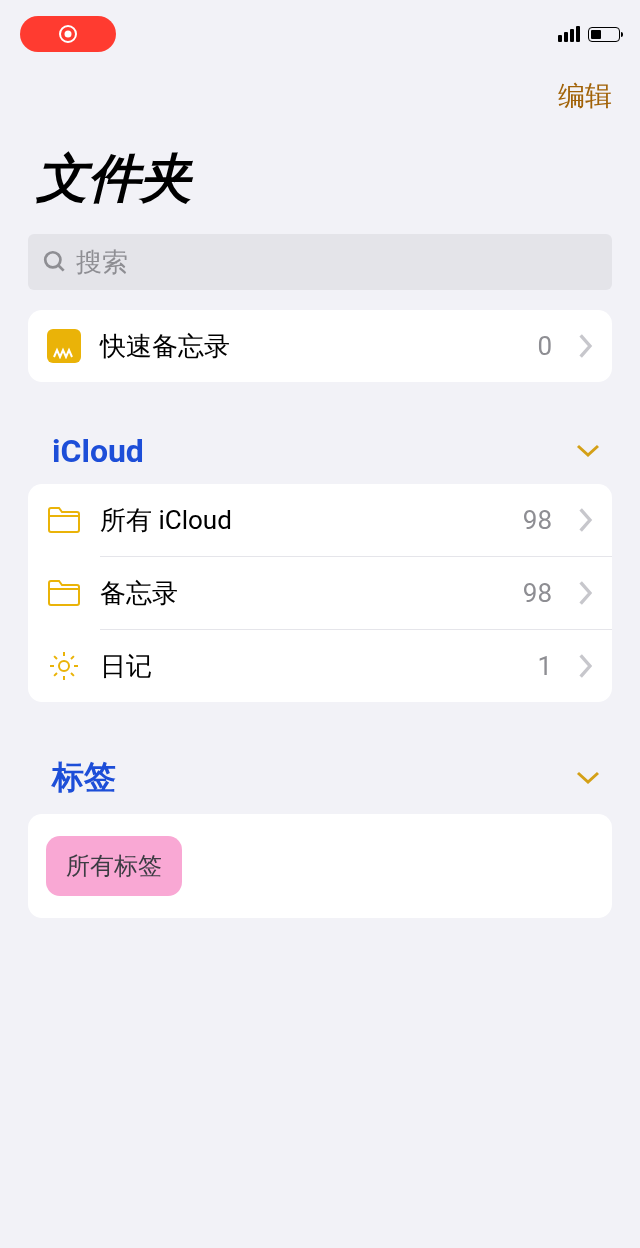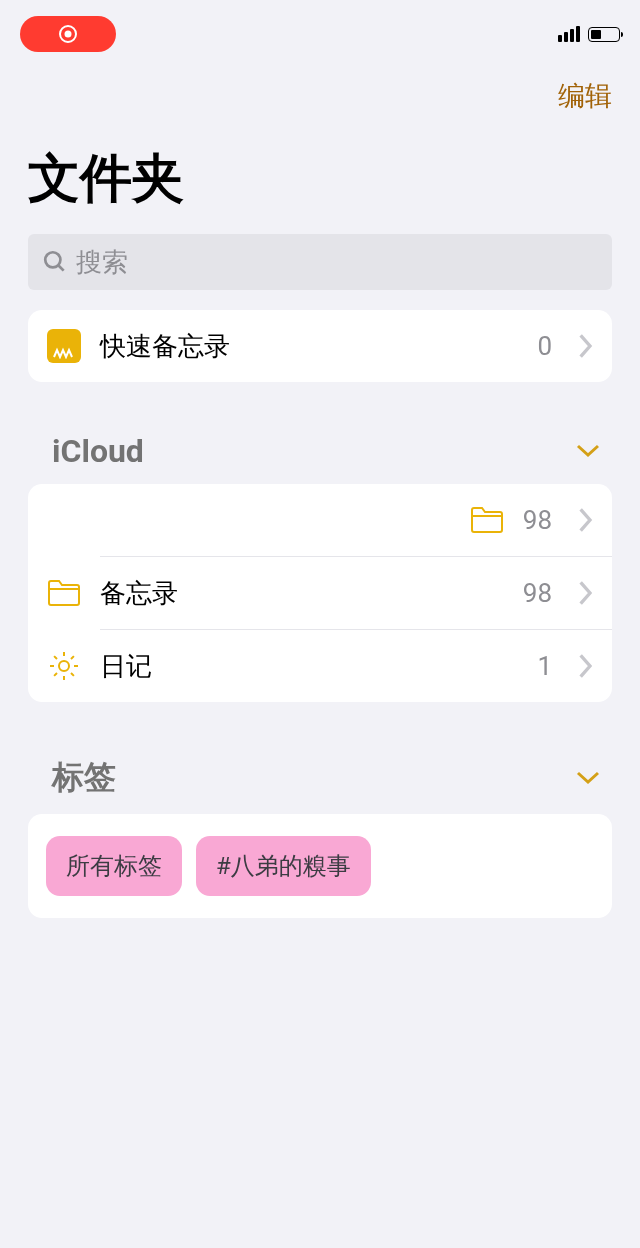--- a/index.html
+++ b/index.html
@@ -100,22 +100,23 @@
     .edit-btn {
       color: #a16207;
       font-size: 27px;
       font-weight: 400;
       background: none;
       border: none;
     }
     .page-title {
       font-size: 52px;
       font-weight: 700;
-      padding: 30px 28px 10px;
+      padding: 30px 36px 10px;
       color: #000;
+      font-style: italic;
     }
     .search-bar {
       margin: 10px 28px;
       background: #e4e4e9;
       border-radius: 6px;
       height: 56px;
       display: flex;
       align-items: center;
       padding: 0 14px;
       gap: 8px;
@@ -178,21 +179,21 @@
     .section-header {
       display: flex;
       justify-content: space-between;
       align-items: center;
       padding: 30px 40px 0 52px;
       margin-top: 10px;
     }
     .section-title {
       font-size: 32px;
       font-weight: 700;
-      color: #737373;
+      color: #1d4ed8;
     }
     .chevron-down {
       color: #d4a017;
     }
     .card-grouped {
       background: #fff;
       border-radius: 14px;
       margin: 14px 28px;
       overflow: hidden;
     }
@@ -282,20 +283,21 @@
 </div>
 
 <div class="card-grouped">
   <div class="row">
     <div class="row-icon">
       <svg class="folder-svg" width="34" height="28" viewBox="0 0 34 28" fill="none" stroke="currentColor" stroke-width="2">
         <path d="M2 4 C2 2.5 3 2 4 2 L12 2 L15 6 L30 6 C31.5 6 32 7 32 8 L32 24 C32 25.5 31 26 30 26 L4 26 C2.5 26 2 25 2 24 Z"></path>
         <line x1="2" y1="10" x2="32" y2="10"></line>
       </svg>
     </div>
+    <span class="row-label">所有 iCloud</span>
     <span class="row-count">98</span>
     <svg class="chevron" viewBox="0 0 10 18" fill="none" stroke="currentColor" stroke-width="2.5">
       <path d="M1 1 L8 9 L1 17"></path>
     </svg>
   </div>
   <div class="row-divider"></div>
   <div class="row">
     <div class="row-icon">
       <svg class="folder-svg" width="34" height="28" viewBox="0 0 34 28" fill="none" stroke="currentColor" stroke-width="2">
         <path d="M2 4 C2 2.5 3 2 4 2 L12 2 L15 6 L30 6 C31.5 6 32 7 32 8 L32 24 C32 25.5 31 26 30 26 L4 26 C2.5 26 2 25 2 24 Z"></path>
@@ -326,15 +328,14 @@
 
 <div class="tags-section">
   <div class="section-header">
     <span class="section-title">标签</span>
     <svg class="chevron-down" width="24" height="14" viewBox="0 0 24 14" fill="none" stroke="currentColor" stroke-width="3">
       <path d="M2 2 L12 11 L22 2"></path>
     </svg>
   </div>
   <div class="tags-container">
     <div class="tag-chip">所有标签</div>
-    <div class="tag-chip">#八弟的糗事</div>
   </div>
 </div>
 
 </body></html>

